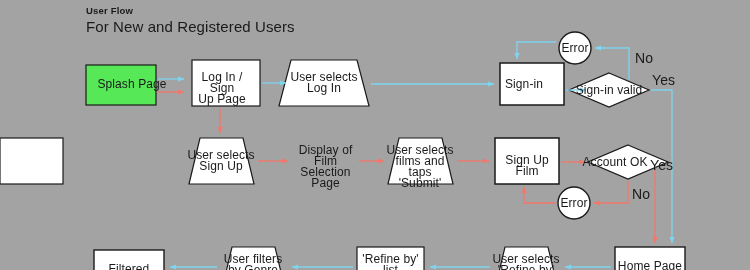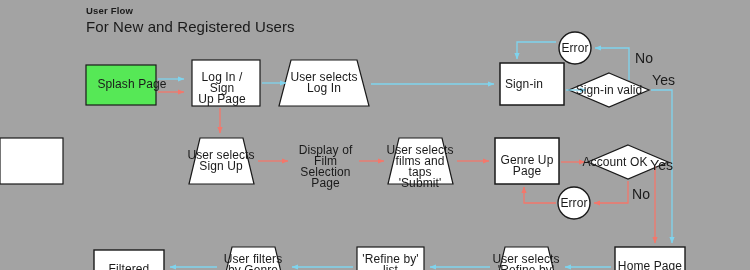--- a/index.html
+++ b/index.html
@@ -155,21 +155,21 @@
   <div class="node-label" style="left:555px; top:43px; width:40px;">Error</div>
 
   <div class="node-label" style="left:186px; top:150px; width:70px;">User selects
 Sign Up</div>
   <div class="node-label" style="left:294px; top:145px; width:63px;">Display of
 Film Selection
 Page</div>
   <div class="node-label" style="left:385px; top:145px; width:70px;">User selects
 films and taps
 'Submit'</div>
-  <div class="node-label" style="left:495px; top:155px; width:64px;">Genre Up Page</div>
+  <div class="node-label" style="left:495px; top:155px; width:64px;">Sign Up Film</div>
   <div class="node-label" style="left:581px; top:157px; width:68px;">Account OK</div>
   <div class="node-label" style="left:554px; top:198px; width:40px;">Error</div>
 
   <div class="node-label" style="left:615px; top:261px; width:70px;">Home Page</div>
   <div class="node-label" style="left:491px; top:254px; width:70px;">User selects
 'Refine by'</div>
   <div class="node-label" style="left:355px; top:254px; width:71px;">'Refine by' list
 displayed</div>
   <div class="node-label" style="left:218px; top:254px; width:70px;">User filters
 by Genre</div>

